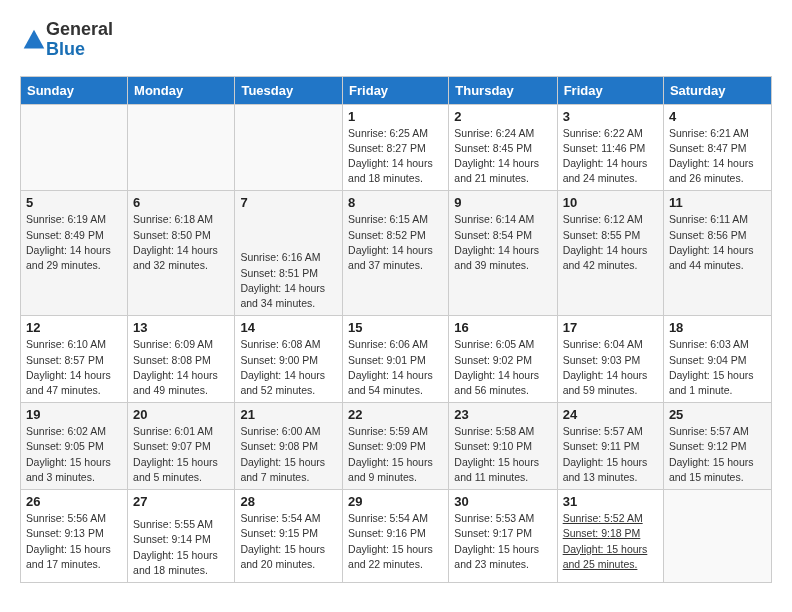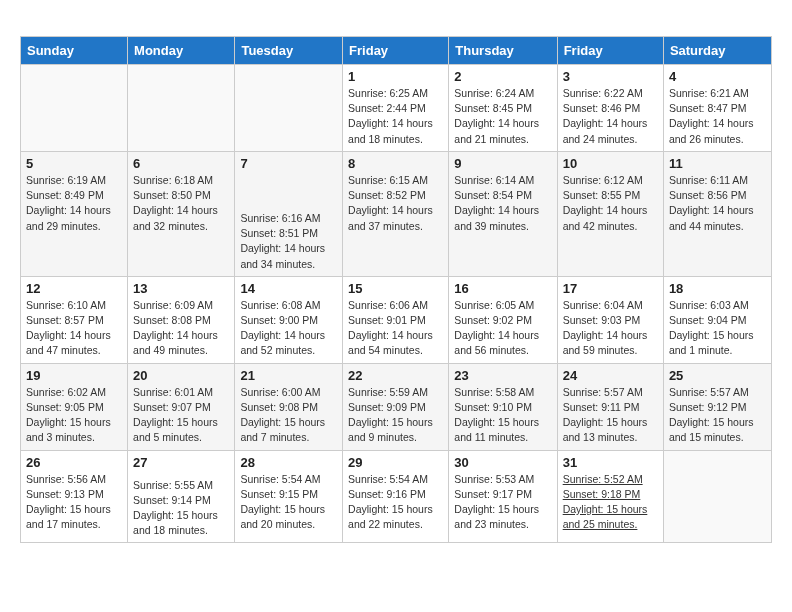--- a/index.html
+++ b/index.html
@@ -95,20 +95,29 @@
       color: #333;
     }
     .empty-cell {
       background: #f9f9f9 !important;
     }
   </style>
 </head>
 <body>
 
 <div class="header">
+  <div class="logo">
+    <svg class="logo-icon" viewBox="0 0 28 28">
+      <polygon points="14,2 26,24 2,24" fill="#2176c7"></polygon>
+    </svg>
+    <div class="logo-text">
+      <span class="logo-general">General</span>
+      <span class="logo-blue">Blue</span>
+    </div>
+  </div>
 </div>
 
 <table class="calendar">
   <thead>
     <tr>
     <th>Sunday</th>
         <th>Monday</th>
         <th>Tuesday</th>
         <th>Friday</th>
         <th>Thursday</th>
@@ -117,35 +126,35 @@
       </tr>
   </thead>
   <tbody id="calendar-body">
   <tr>
         <td class="empty-cell"></td>
         <td class="empty-cell"></td>
         <td class="empty-cell"></td>
         <td>
           <span class="day-num">1</span>
           <div class="day-info" style="white-space: pre-line;">Sunrise: 6:25 AM
-Sunset: 2:44 PM
+Sunset: 8:27 PM
 Daylight: 14 hours
 and 18 minutes.</div>
         </td>
         <td>
           <span class="day-num">2</span>
           <div class="day-info" style="white-space: pre-line;">Sunrise: 6:24 AM
 Sunset: 8:45 PM
 Daylight: 14 hours
 and 21 minutes.</div>
         </td>
         <td>
           <span class="day-num">3</span>
           <div class="day-info" style="white-space: pre-line;">Sunrise: 6:22 AM
-Sunset: 8:46 PM
+Sunset: 11:46 PM
 Daylight: 14 hours
 and 24 minutes.</div>
         </td>
         <td>
           <span class="day-num">4</span>
           <div class="day-info" style="white-space: pre-line;">Sunrise: 6:21 AM
 Sunset: 8:47 PM
 Daylight: 14 hours
 and 26 minutes.</div>
         </td>

